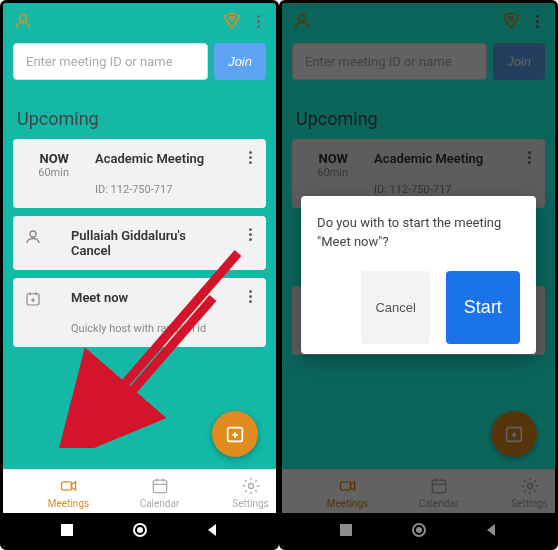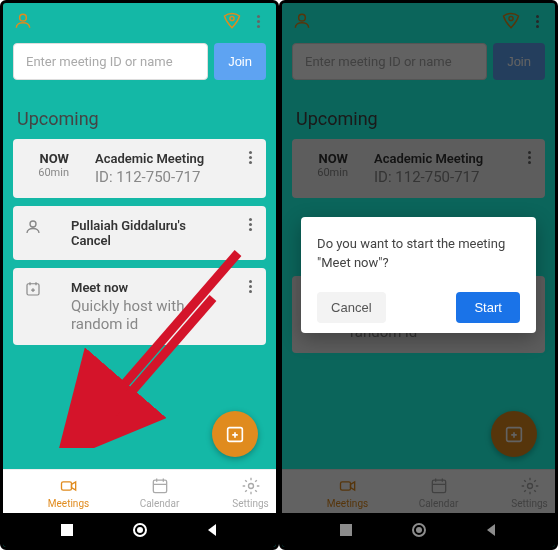--- a/index.html
+++ b/index.html
@@ -15,35 +15,35 @@
   .topbar { display: flex; align-items: center; padding: 8px 10px; gap: 8px; }
   .topbar .spacer { flex: 1; }
   .ico { width: 20px; height: 20px; display: flex; align-items: center; justify-content: center; }
   .search-row { display: flex; gap: 6px; padding: 4px 10px 8px; align-items: stretch; }
   .search-box {
     flex: 1; border: 1px solid #ddd; border-radius: 4px; padding: 10px 12px;
     font-size: 13px; color: #aaa; background: #fff;
   }
   .join-btn {
     background: #5ea3f2; color: #fff; border: none; border-radius: 4px;
-    padding: 0 14px; font-size: 13px; font-weight: 500; cursor: pointer;
+    padding: 0 14px; font-size: 13px; font-weight: 500; cursor: pointer; font-style: italic;
   }
   .content { flex: 1; overflow: hidden; padding: 6px 10px 0; position: relative; }
   .section-title { font-size: 18px; font-weight: 400; color: #444; margin: 14px 0 10px 4px; }
   .card {
     background: #f2f2f2; border-radius: 4px; padding: 12px 8px;
     display: flex; align-items: flex-start; gap: 26px; margin-bottom: 8px;
   }
   .card .left-ico { width: 24px; display:flex; align-items:center; justify-content:center; }
   .card .body { flex: 1; min-width: 0; }
   .now-col { width: 48px; text-align: right; }
   .now-col .now { font-weight: 700; font-size: 13px; color: #333; }
   .now-col .dur { font-size: 11px; color: #888; }
   .mtg-title { font-weight: 600; font-size: 13px; color: #333; }
-  .mtg-sub { font-size: 15px; color: #888; margin-top: 2px; }
+  .mtg-sub { font-size: 11px; color: #888; margin-top: 17px; }
   .more { width: 16px; display: flex; flex-direction: column; gap: 2px; align-items: center; justify-content: center; cursor: pointer; }
   .more span { width: 3px; height: 3px; border-radius: 50%; background: #666; }
   .fab {
     position: absolute; right: 18px; bottom: 12px;
     width: 46px; height: 46px; border-radius: 50%;
     background: #e08b1e; display: flex; align-items: center; justify-content: center;
     box-shadow: 0 2px 6px rgba(0,0,0,.3);
   }
   .bottom-nav {
     display: flex; border-top: 1px solid #eee; background: #fff;
@@ -60,23 +60,23 @@
   .overlay {
     position: absolute; inset: 0; background: rgba(0,0,0,.45);
     display: flex; align-items: center; justify-content: center;
     z-index: 10;
   }
   .dialog {
     background: #fff; width: 86%; border-radius: 4px; padding: 18px 16px 10px;
     box-shadow: 0 6px 20px rgba(0,0,0,.3);
   }
   .dlg-text { font-size: 13px; color: #444; line-height: 1.4; }
-  .dlg-actions { display: flex; justify-content: space-between; gap: 0; margin-top: 20px; }
+  .dlg-actions { display: flex; justify-content: flex-end; gap: 16px; margin-top: 20px; }
   .btn-cancel { background: #f3f3f3; color: #555; border:none; padding: 8px 14px; border-radius: 4px; font-size: 13px; cursor:pointer; }
-  .btn-start  { background: #1a73e8; color: #fff; border:none; padding: 8px 18px; border-radius: 4px; font-size: 13px; cursor:pointer; }
+  .btn-start  { background: #1a73e8; color: #fff; border:none; padding: 26px 18px; border-radius: 4px; font-size: 18px; cursor:pointer; }
   .dimmed .topbar, .dimmed .search-row, .dimmed .content, .dimmed .bottom-nav { filter: brightness(.7); }
   .arrow-svg { position:absolute; top: 150px; left: 50px; pointer-events:none; z-index:5; }
 </style>
 </head>
 <body>
 
 <div class="wrap">
 
   <div class="phone">
     <div class="topbar">
@@ -318,21 +318,21 @@
           <circle cx="8" cy="8" r="6" fill="none" stroke="#fff" stroke-width="2"></circle>
           <circle cx="8" cy="8" r="3" fill="#fff"></circle>
         </svg>
       <svg width="14" height="14">
           <path d="M11 1 L3 7 L11 13 z" fill="#fff"></path>
         </svg>
     </div>
 
     <div class="overlay">
       <div class="dialog">
-        <div class="dlg-text">Do you want to start the meeting "Meet now"?</div>
+        <div class="dlg-text">Do you with to start the meeting "Meet now"?</div>
         <div class="dlg-actions">
           <button class="btn-cancel">Cancel</button>
           <button class="btn-start">Start</button>
         </div>
       </div>
     </div>
   </div>
 
 </div>
 

